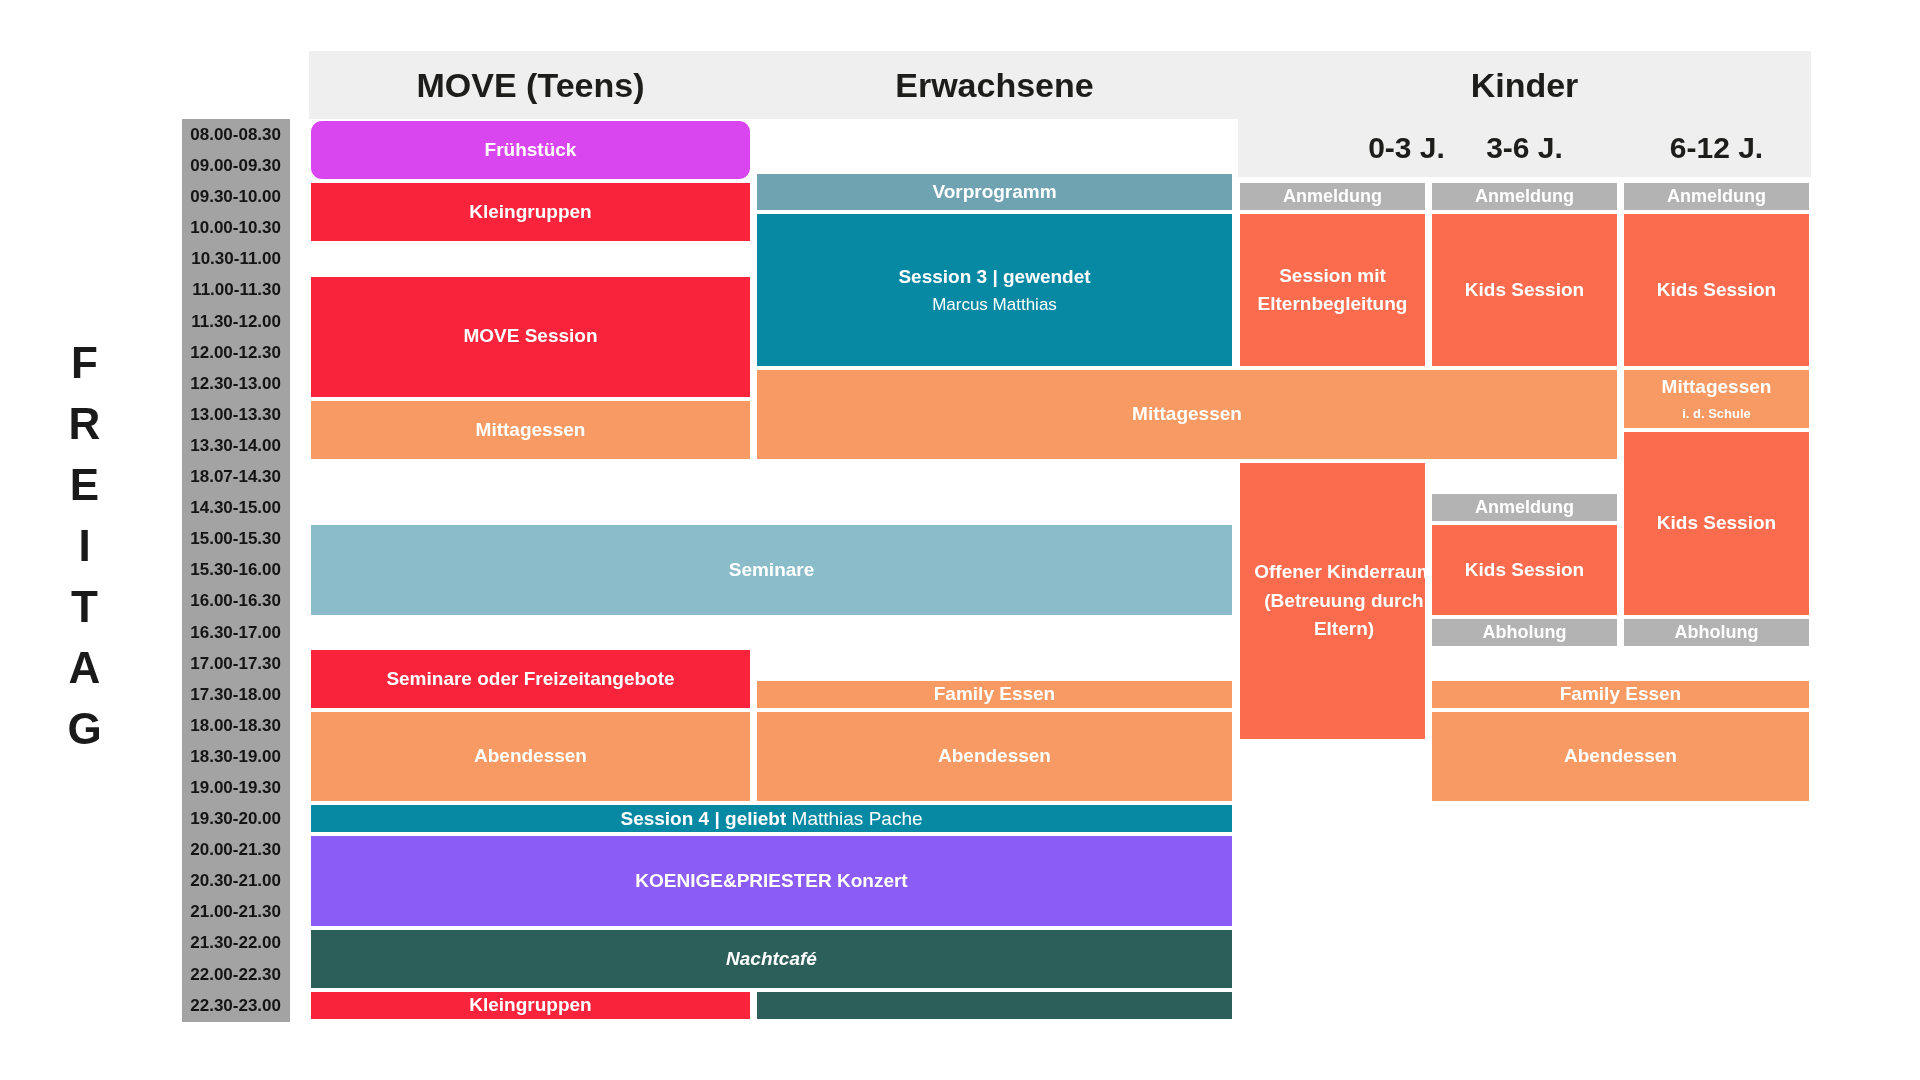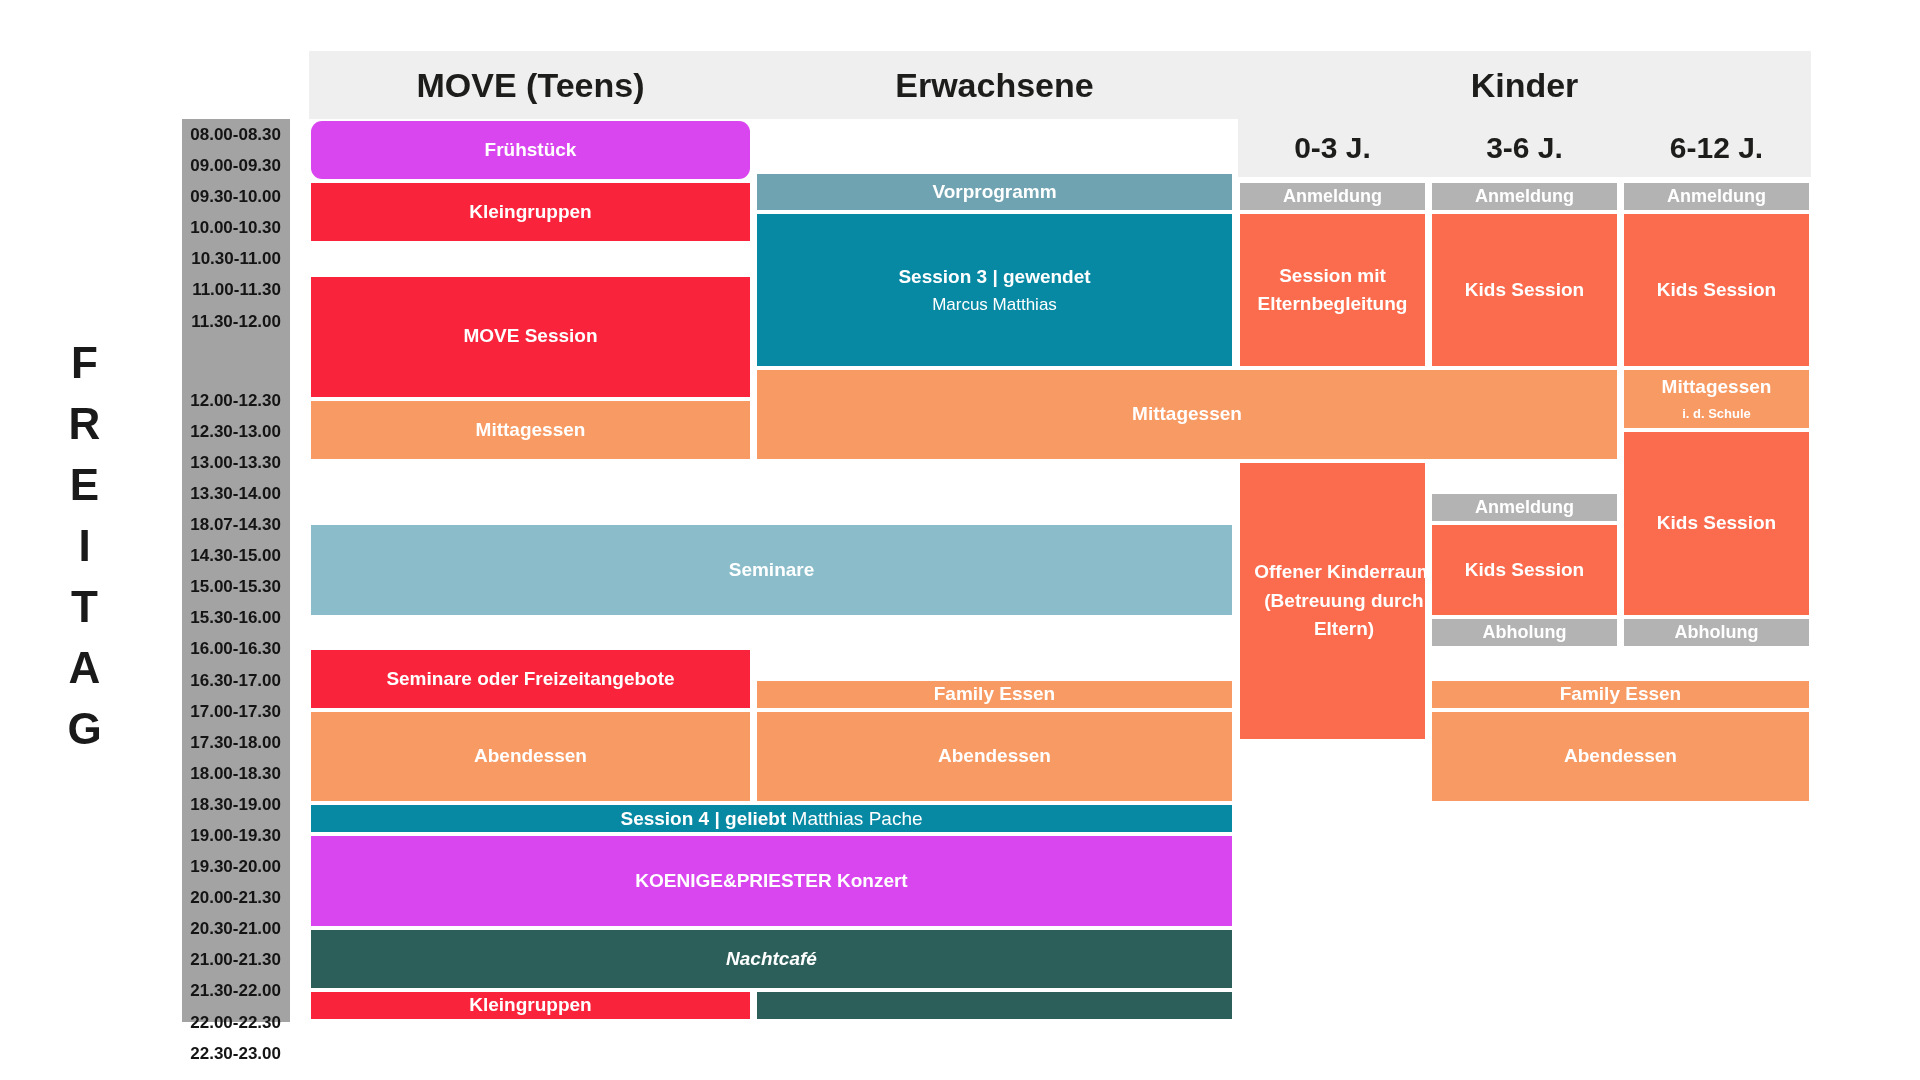--- a/index.html
+++ b/index.html
@@ -9,21 +9,21 @@
   .band{position:absolute;background:#efefef;}
   .band-top{left:309px;top:51px;width:1502px;height:68px;}
   .band-kinder{left:1238px;top:119px;width:573px;height:58px;}
   .col-header{position:absolute;display:flex;align-items:center;justify-content:center;
               font-weight:700;color:#1d1d1b;}
   .main-header{top:51px;height:68px;font-size:34px;text-align:right;}
   #h-move{left:309px;width:443px;}
   #h-erw{left:755px;width:479px;}
   #h-kinder{left:1238px;width:573px;}
   .sub-header{top:119px;height:58px;font-size:30px;}
-  #h-k03{left:1238px;width:189px;}
+  #h-k03{left:1312px;width:189px;}
   #h-k36{left:1430px;width:189px;}
   #h-k612{left:1622px;width:189px;}
   .day-label{position:absolute;left:62px;top:338px;font-size:44px;font-weight:700;color:#1a1a1a;
              writing-mode:vertical-lr;text-orientation:upright;letter-spacing:12px;line-height:1;}
   .time-column{position:absolute;left:182px;top:119px;width:108px;height:903px;background:#a3a3a3;}
   .time-slot{box-sizing:border-box;text-align:right;padding-right:9px;font-size:17px;
              font-weight:700;color:#141414;white-space:nowrap;}
   .event{position:absolute;display:flex;flex-direction:column;align-items:center;justify-content:center;
          text-align:center;color:#ffffff;box-sizing:border-box;overflow:hidden;}
   .ev-line{line-height:1.5;white-space:nowrap;}
@@ -46,21 +46,21 @@
   <div class="col-header sub-header" id="h-k612">6-12 J.</div>
 
   <div class="time-column" id="time-column">
       <div class="time-slot" style="height: 31.103px; line-height: 31.103px;">08.00-08.30</div>
       <div class="time-slot" style="height: 31.103px; line-height: 31.103px;">09.00-09.30</div>
       <div class="time-slot" style="height: 31.103px; line-height: 31.103px;">09.30-10.00</div>
       <div class="time-slot" style="height: 31.103px; line-height: 31.103px;">10.00-10.30</div>
       <div class="time-slot" style="height: 31.103px; line-height: 31.103px;">10.30-11.00</div>
       <div class="time-slot" style="height: 31.103px; line-height: 31.103px;">11.00-11.30</div>
       <div class="time-slot" style="height: 31.103px; line-height: 31.103px;">11.30-12.00</div>
-      <div class="time-slot" style="height: 31.103px; line-height: 31.103px; margin-top: 48px;">12.00-12.30</div>
+      <div class="time-slot" style="height: 31.103px; line-height: 31.103px;">12.00-12.30</div>
       <div class="time-slot" style="height: 31.103px; line-height: 31.103px;">12.30-13.00</div>
       <div class="time-slot" style="height: 31.103px; line-height: 31.103px;">13.00-13.30</div>
       <div class="time-slot" style="height: 31.103px; line-height: 31.103px;">13.30-14.00</div>
       <div class="time-slot" style="height: 31.103px; line-height: 31.103px;">18.07-14.30</div>
       <div class="time-slot" style="height: 31.103px; line-height: 31.103px; text-align: right;">14.30-15.00</div>
       <div class="time-slot" style="height: 31.103px; line-height: 31.103px;">15.00-15.30</div>
       <div class="time-slot" style="height: 31.103px; line-height: 31.103px;">15.30-16.00</div>
       <div class="time-slot" style="height: 31.103px; line-height: 31.103px;">16.00-16.30</div>
       <div class="time-slot" style="height: 31.103px; line-height: 31.103px;">16.30-17.00</div>
       <div class="time-slot" style="height: 31.103px; line-height: 31.103px;">17.00-17.30</div>
@@ -160,21 +160,21 @@
       </div>
       <div class="event" style="left: 757px; width: 475px; top: 711.957px; height: 89.309px; background: rgb(247, 154, 99);">
         <div class="ev-line"><span style="font-size: 19px; font-weight: 700;">Abendessen</span></div>
       </div>
       <div class="event" style="left: 1432px; width: 377px; top: 711.957px; height: 89.309px; background: rgb(247, 154, 99);">
         <div class="ev-line"><span style="font-size: 19px; font-weight: 700;">Abendessen</span></div>
       </div>
       <div class="event" style="left: 311px; width: 921px; top: 805.266px; height: 27.103px; background: rgb(7, 137, 164);">
         <div class="ev-line"><span style="font-size: 19px; font-weight: 700;">Session 4 | geliebt </span><span style="font-size: 19px; font-weight: 400;">Matthias Pache</span></div>
       </div>
-      <div class="event" style="left: 311px; width: 921px; top: 836.369px; height: 89.309px; background: #d946ef;">
+      <div class="event" style="left: 311px; width: 921px; top: 836.369px; height: 89.309px; background: #8b5cf6;">
         <div class="ev-line"><span style="font-size: 19px; font-weight: 700;">KOENIGE&amp;PRIESTER Konzert</span></div>
       </div>
       <div class="event" style="left: 311px; width: 921px; top: 929.678px; height: 58.206px; background: rgb(45, 95, 90);">
         <div class="ev-line"><span style="font-size: 19px; font-weight: 700; font-style: italic;">Nachtcafé</span></div>
       </div>
       <div class="event" style="left: 757px; width: 475px; top: 991.884px; height: 27.103px; background: rgb(45, 95, 90);"></div>
       <div class="event" style="left: 311px; width: 439px; top: 991.884px; height: 27.103px; background: rgb(249, 36, 60);">
         <div class="ev-line"><span style="font-size: 19px; font-weight: 700;">Kleingruppen</span></div>
       </div>
     </div>

